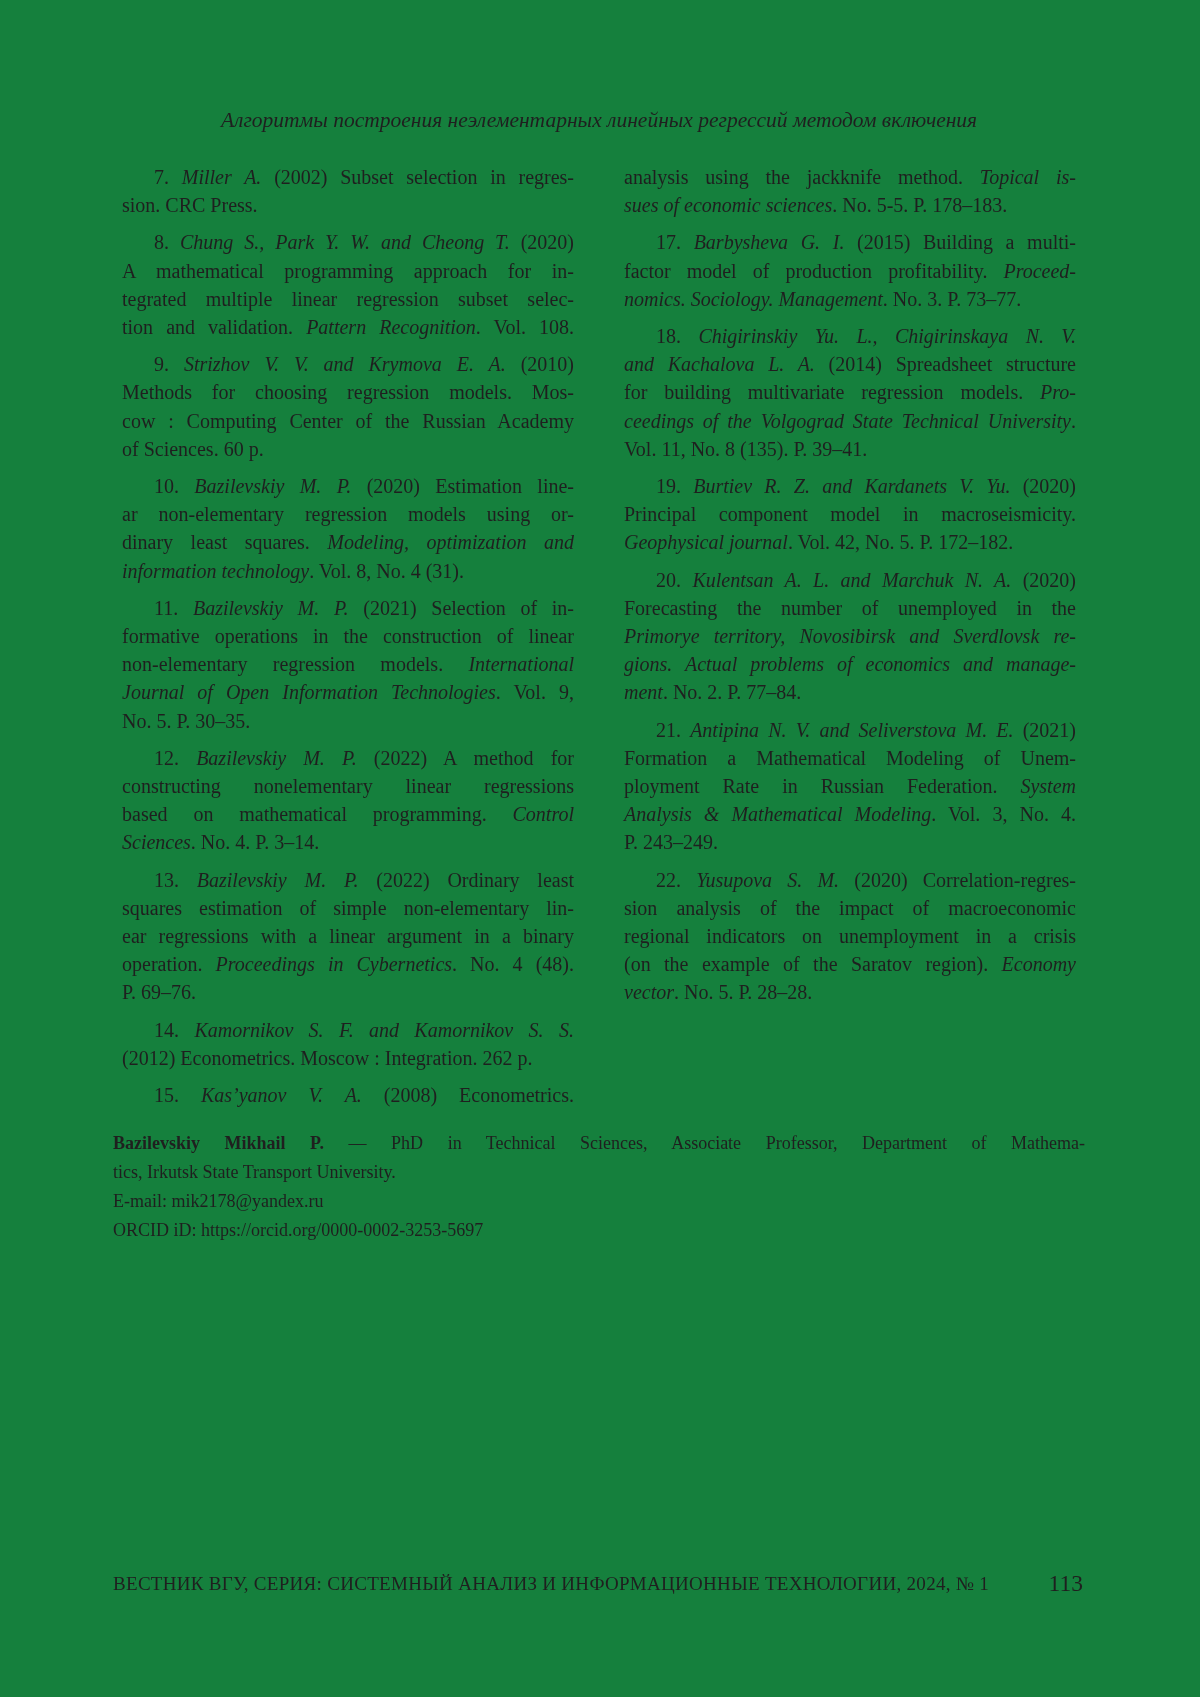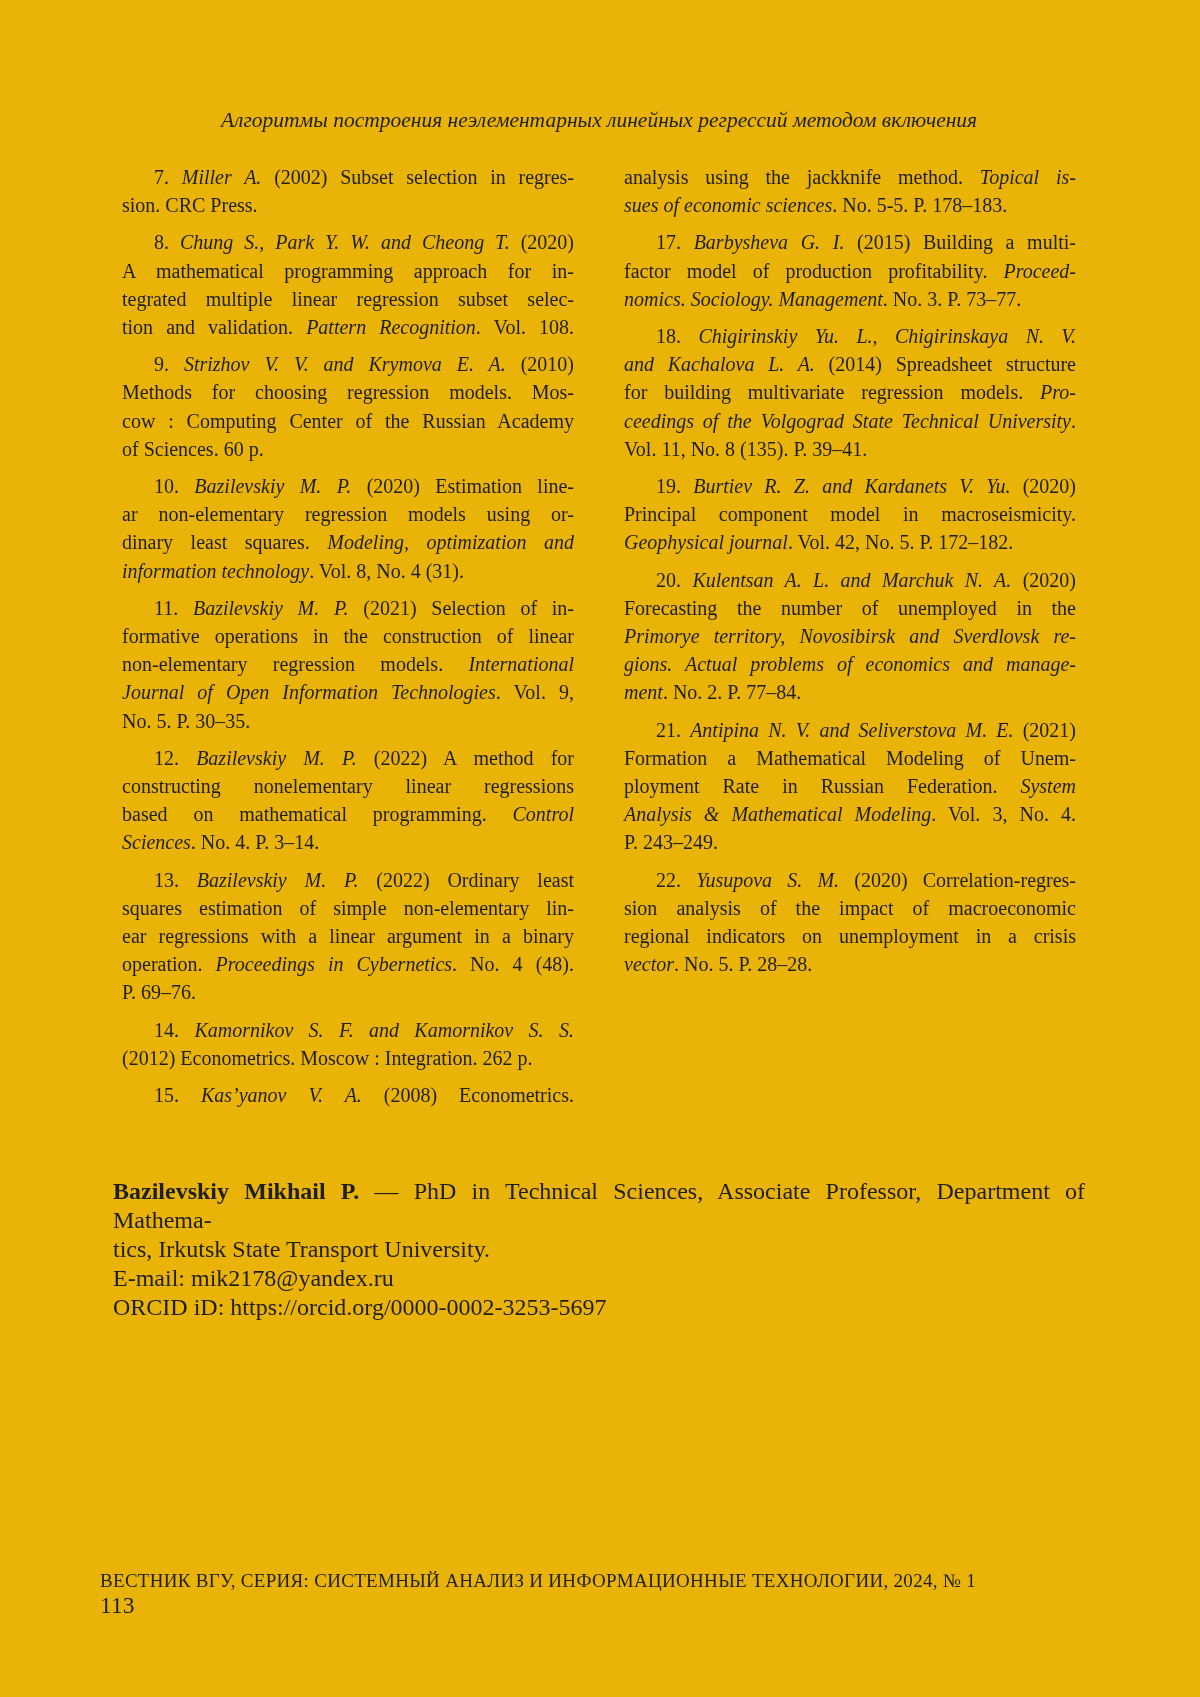--- a/index.html
+++ b/index.html
@@ -1,20 +1,20 @@
 <!DOCTYPE html>
 <html><head>
 <meta charset="utf-8">
 <style>
   html, body { margin: 0; padding: 0; background: #ffffff; }
   .page {
     position: relative;
     width: 1200px;
     height: 1697px;
-    background: #eab308;
+    background: #15803d;
     font-family: "Liberation Serif", "DejaVu Serif", serif;
     color: #1f1f1f;
     overflow: hidden;
   }
   .running-head {
     position: absolute;
     top: 107px;
     left: 113px;
     width: 972px;
     text-align: center;
@@ -42,38 +42,36 @@
     text-align-last: justify;
   }
   .line.last { text-align-last: left; }
   .line.first { text-indent: 32px; }
   .it { font-style: italic; }
   .author-block {
     position: absolute;
     top: 1129px;
     left: 113px;
     width: 972px;
-    font-size: 24px;
+    font-size: 18px;
     line-height: 29px;
-    margin-top: 48px;
   }
   .author-line1 {
     text-align: justify;
     text-align-last: justify;
   }
   .author-name { font-weight: bold; }
   .page-footer {
     position: absolute;
     top: 1570px;
-    left: 100px;
+    left: 113px;
     width: 972px;
     display: flex;
     justify-content: space-between;
-    align-items: flex-start;
-    flex-direction: column;
+    align-items: center;
   }
   .journal-line {
     font-size: 19px;
     letter-spacing: 0.3px;
     white-space: nowrap;
   }
   .page-number {
     font-size: 23.5px;
     padding-right: 2px;
   }
@@ -170,20 +168,21 @@
           <div class="line first"><span>21. </span><span class="it">Antipina N. V. and Seliverstova M. E.</span><span> (2021)</span></div>
           <div class="line"><span>Formation a Mathematical Modeling of Unem-</span></div>
           <div class="line"><span>ployment Rate in Russian Federation. </span><span class="it">System</span></div>
           <div class="line"><span class="it">Analysis &amp; Mathematical Modeling</span><span>. Vol. 3, No. 4.</span></div>
           <div class="line last"><span>P. 243–249.</span></div>
         </div>
         <div class="ref">
           <div class="line first"><span>22. </span><span class="it">Yusupova S. M.</span><span> (2020) Correlation-regres-</span></div>
           <div class="line"><span>sion analysis of the impact of macroeconomic</span></div>
           <div class="line"><span>regional indicators on unemployment in a crisis</span></div>
+          <div class="line"><span>(on the example of the Saratov region). </span><span class="it">Economy</span></div>
           <div class="line last"><span class="it">vector</span><span>. No. 5. P. 28–28.</span></div>
         </div>
       </div>
   </div>
 
   <div class="author-block">
     <div class="author-line1">
       <span class="author-name">Bazilevskiy Mikhail P.</span><span> — PhD in Technical Sciences, Associate Professor, Department of Mathema-</span>
     </div>
     <div class="author-line">tics, Irkutsk State Transport University.</div>

